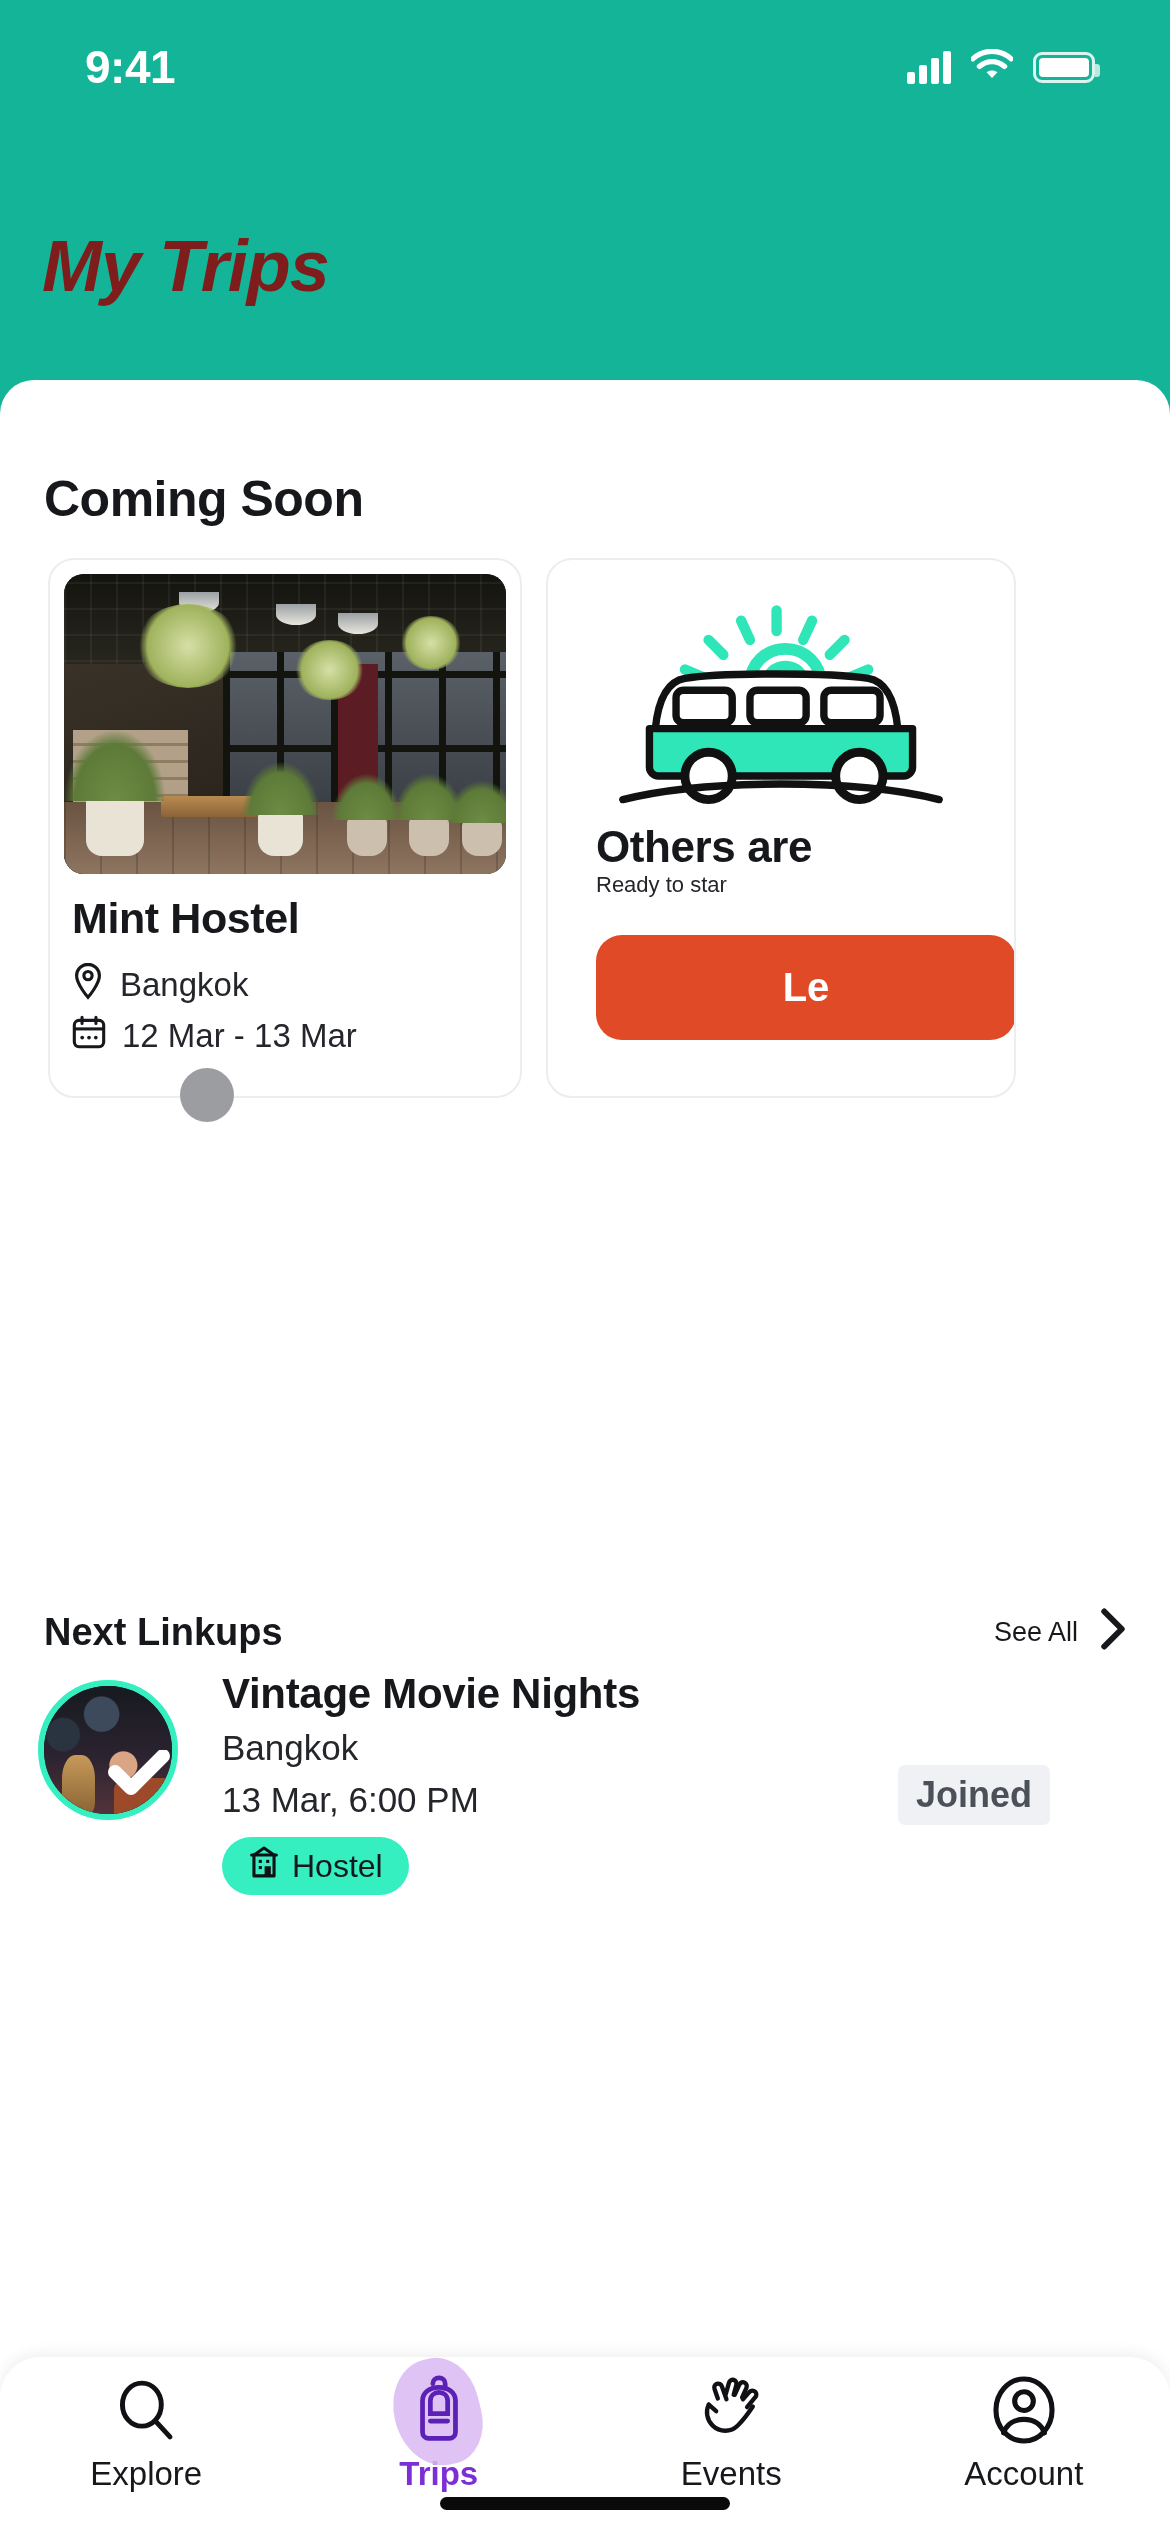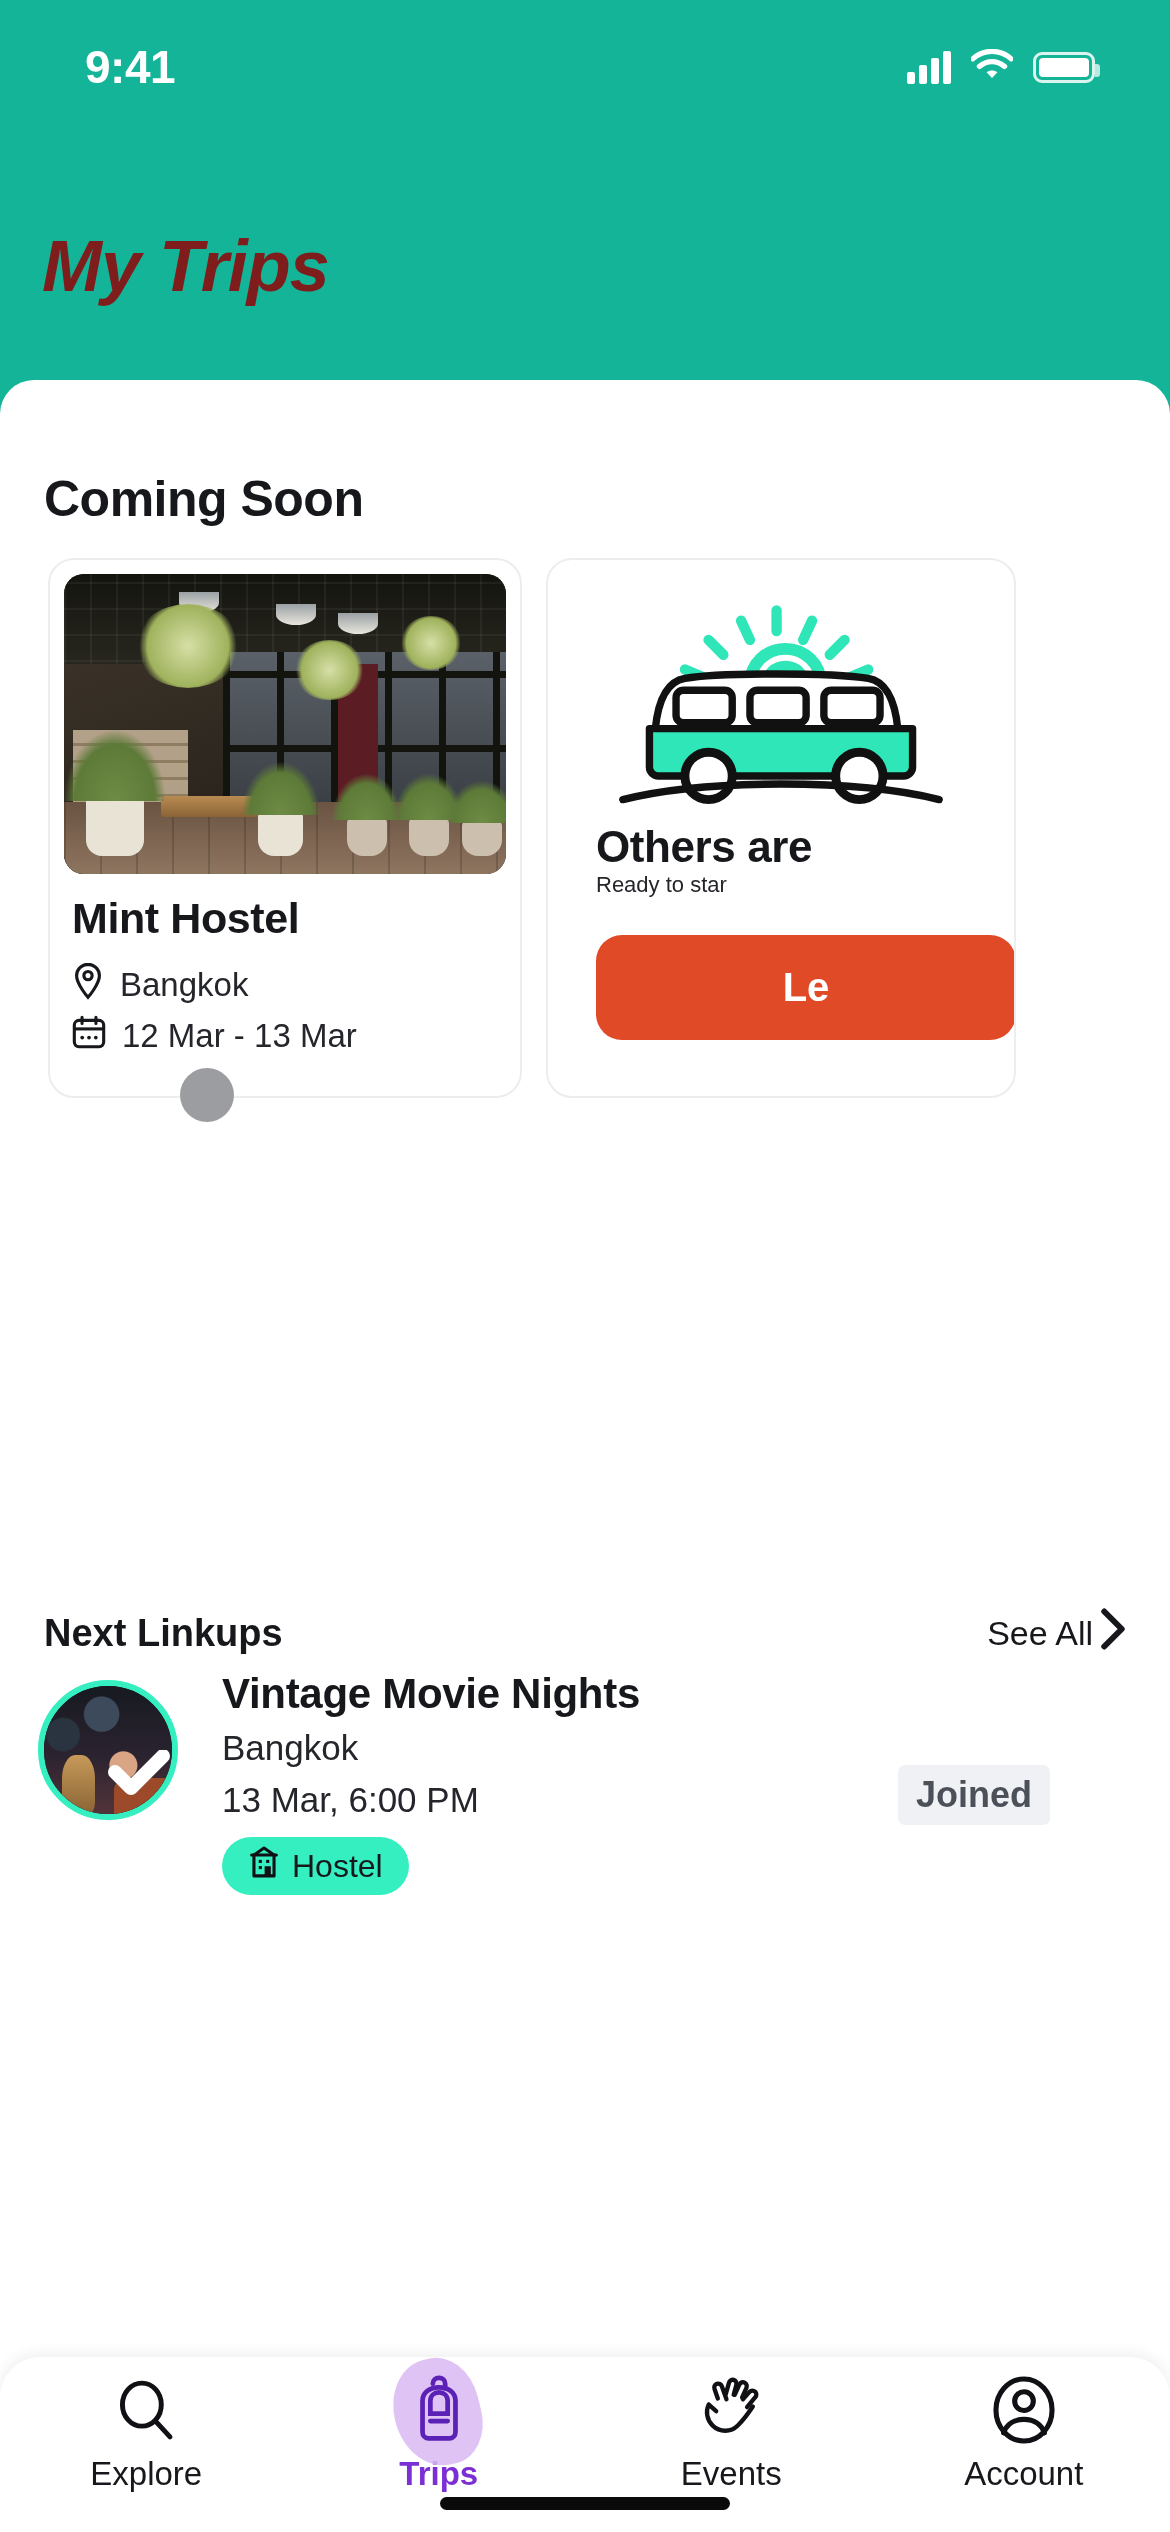--- a/index.html
+++ b/index.html
@@ -142,21 +142,21 @@
     font-size:40px; font-weight:bold; display:flex; align-items:center; justify-content:center;
     white-space:nowrap; overflow:hidden;
   }
 
   
   .linkups-head{
     position:absolute; left:44px; top:1228px; width:1082px;
     display:flex; align-items:center; justify-content:space-between;
   }
   .linkups-head .lbl{ font-size:38px; color:#16181C; font-weight:700;}
-  .see-all{ display:flex; align-items:center; gap:7px; font-size:34px; color:#16181C;}
+  .see-all{ display:flex; align-items:center; gap:22px; font-size:27px; color:#16181C;}
 
   .linkup{
     position:absolute; left:30px; top:1290px; width:1110px; height:200px;
   }
   .avatar{
     position:absolute; left:8px; top:10px; width:140px; height:140px;
     border-radius:50%; border:6px solid #35EFC1; overflow:hidden; background:#1d1b22;
   }
   .av-bg{position:absolute;inset:0;
     background:radial-gradient(circle at 28% 70%,#e8c8a8 0 9%,transparent 10%),

